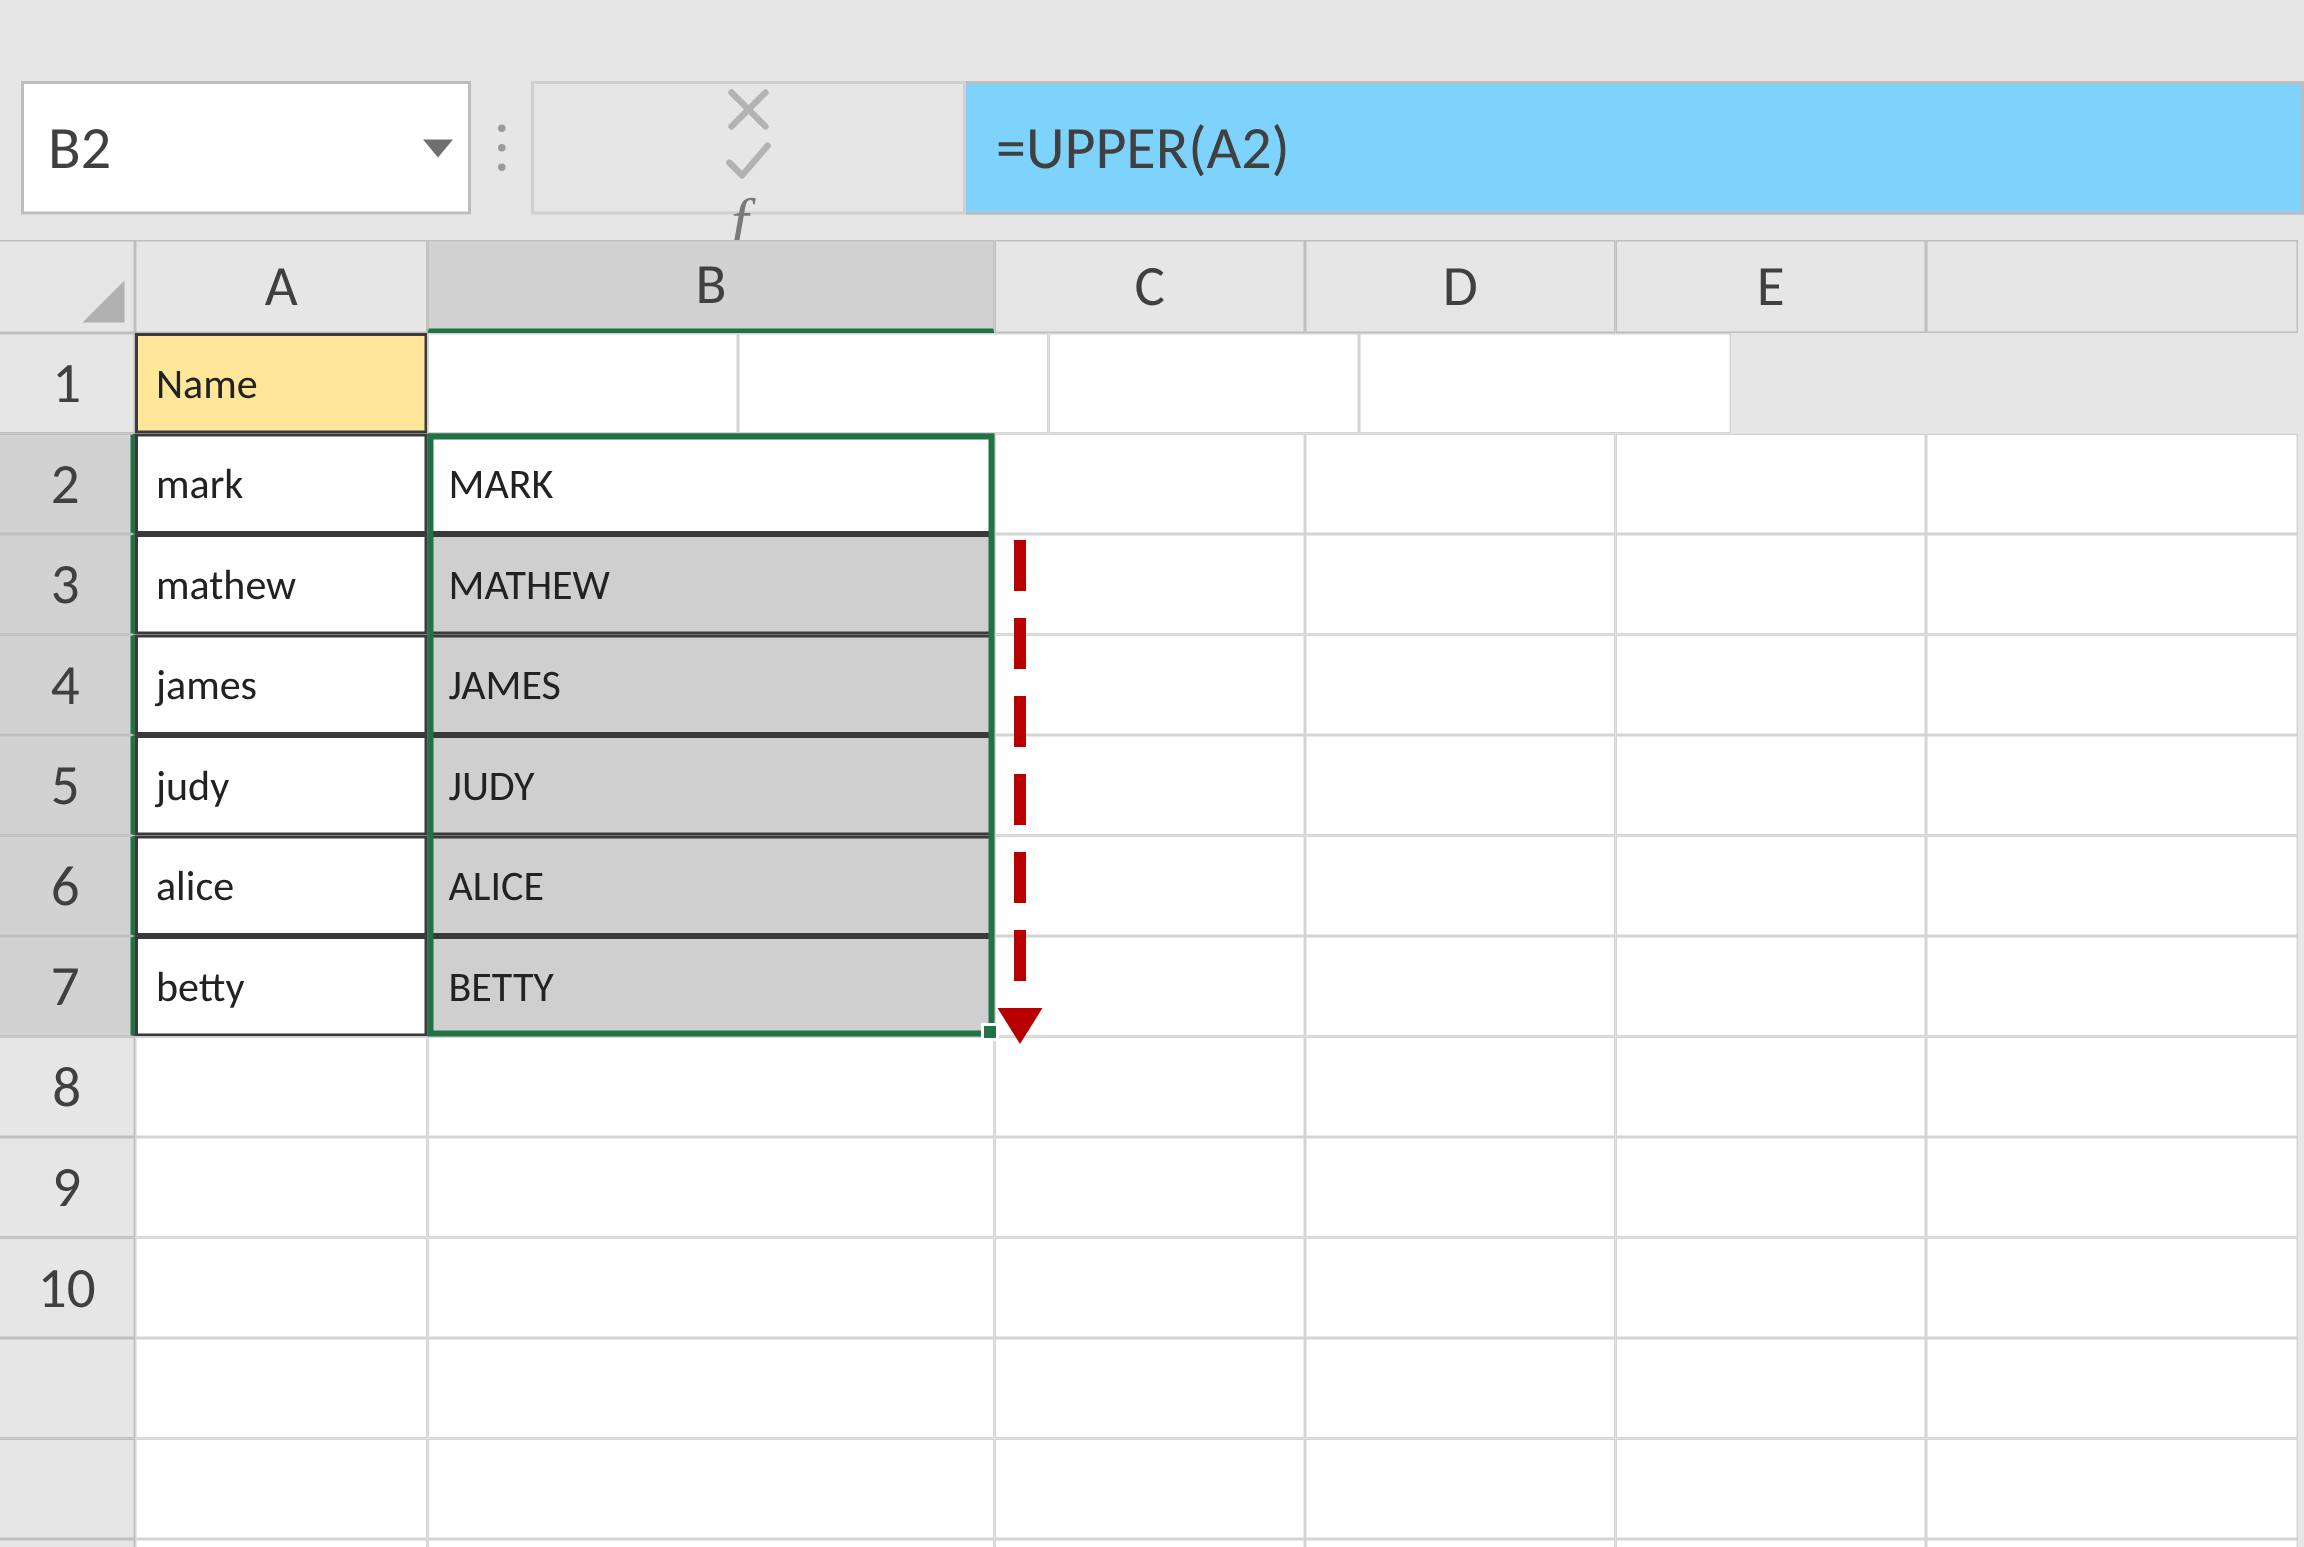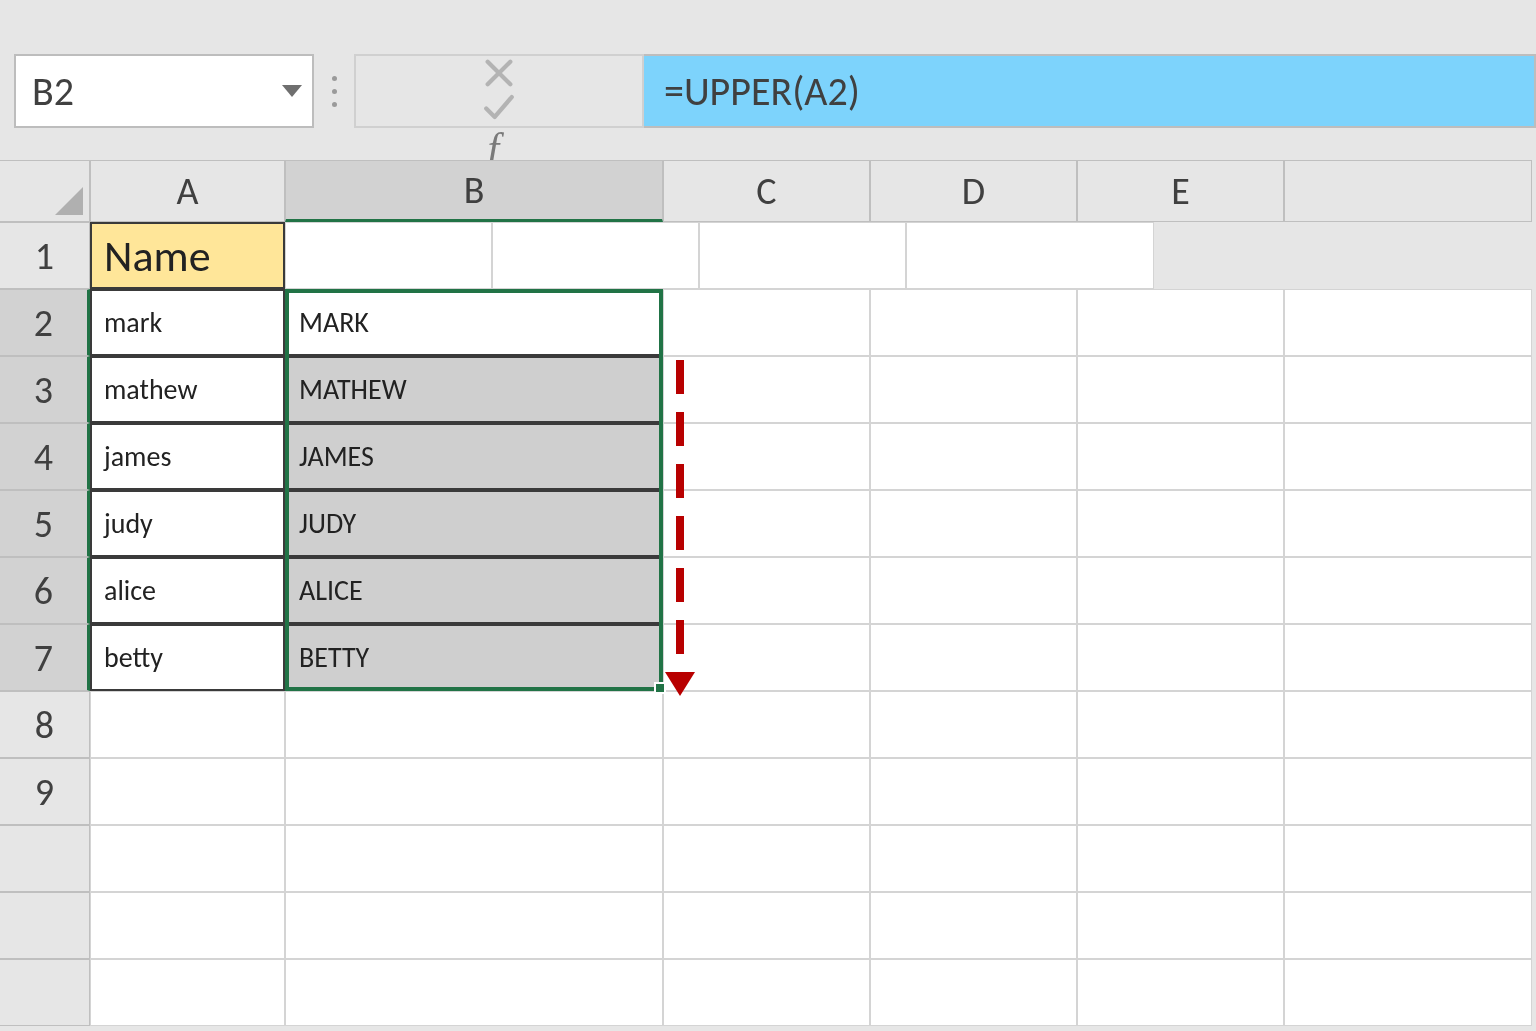--- a/index.html
+++ b/index.html
@@ -12,21 +12,21 @@
     font-family: Calibri, Arial, sans-serif;
     overflow: hidden;
   }
 
   
   .formula-bar {
     position: absolute;
     left: 14px;
     top: 54px;
     right: 0;
-    height: 74px;
+    height: 89px;
     display: flex;
     align-items: stretch;
     gap: 0;
   }
   .namebox {
     width: 300px;
     border: 2px solid #bdbdbd;
     background: #fff;
     display: flex;
     align-items: center;
@@ -139,21 +139,21 @@
   .cC { width: 207px; flex: 0 0 207px; }
   .cD { width: 207px; flex: 0 0 207px; }
   .cE { width: 207px; flex: 0 0 207px; }
   .cF { width: 248px; flex: 0 0 248px; }
 
   .colhdr.sel { background: #d2d2d2; border-bottom: 3px solid #217346;}
   .rowhdr.sel { background: #d2d2d2; border-right: 3px solid #217346;}
 
   .hdrcell {
     background: #ffe699 !important;
-    font-size: 44px;
+    font-size: 28px;
     padding-left: 12px;
     border: 2px solid #3a3a3a !important;
   }
   .tbl {
     border: 2px solid #3a3a3a !important;
     font-size: 28px;
   }
   .fillsel {
     background: #cfcfcf !important;
   }
@@ -318,20 +318,29 @@
   <div class="row">
     <div class="rowhdr">9</div>
     <div class="cell cA"></div>
     <div class="cell cB"></div>
     <div class="cell cC"></div>
     <div class="cell cD"></div>
     <div class="cell cE"></div>
     <div class="cell cF"></div>
   </div>
 
+  <div class="row">
+    <div class="rowhdr">10</div>
+    <div class="cell cA"></div>
+    <div class="cell cB"></div>
+    <div class="cell cC"></div>
+    <div class="cell cD"></div>
+    <div class="cell cE"></div>
+    <div class="cell cF"></div>
+  </div>
 
   <div class="row">
     <div class="rowhdr"></div>
     <div class="cell cA"></div>
     <div class="cell cB"></div>
     <div class="cell cC"></div>
     <div class="cell cD"></div>
     <div class="cell cE"></div>
     <div class="cell cF"></div>
   </div>

